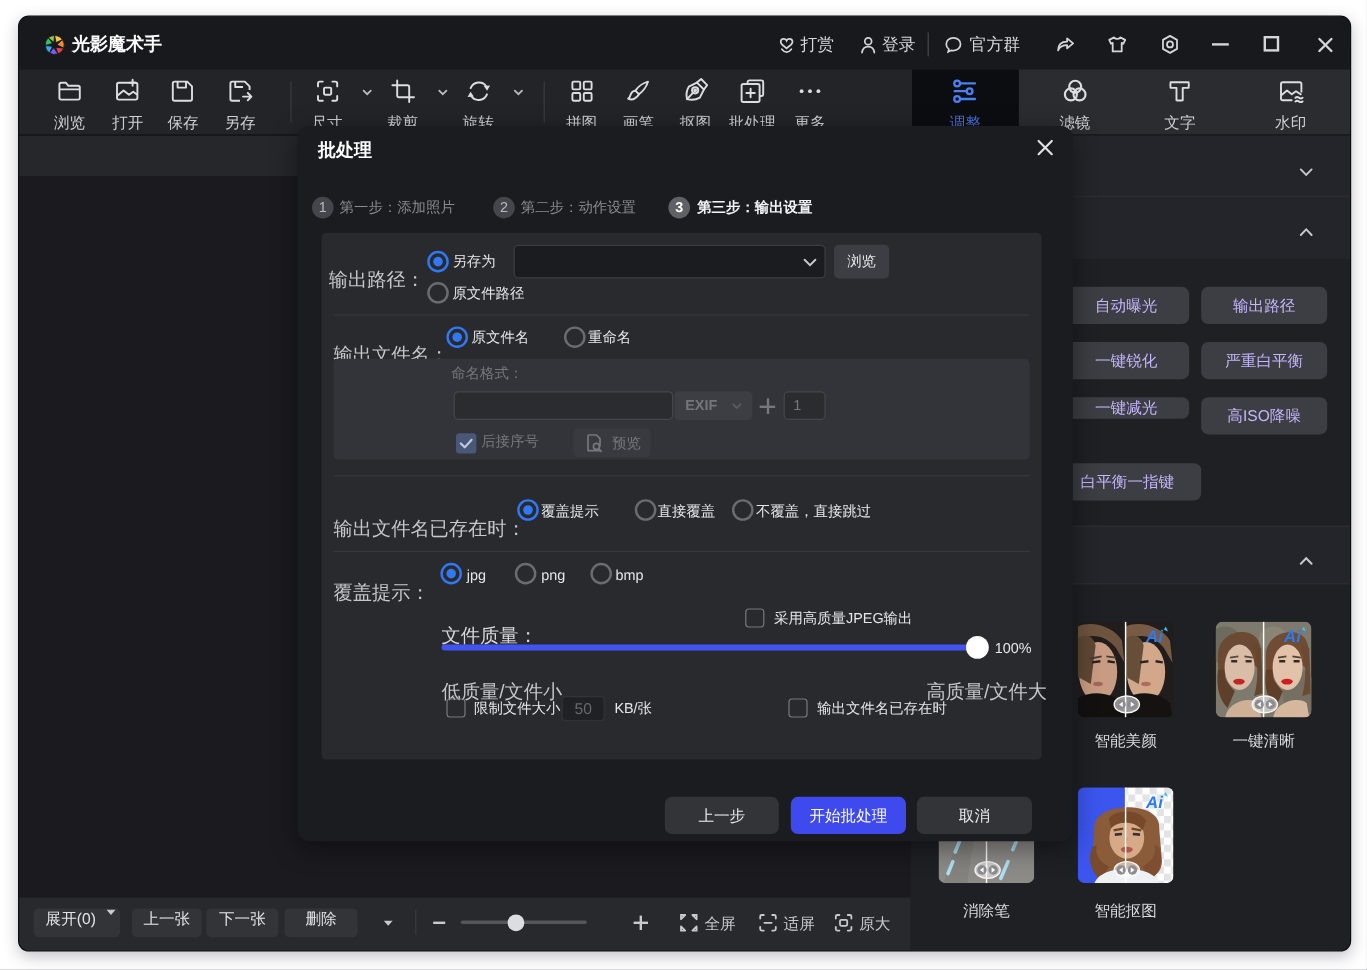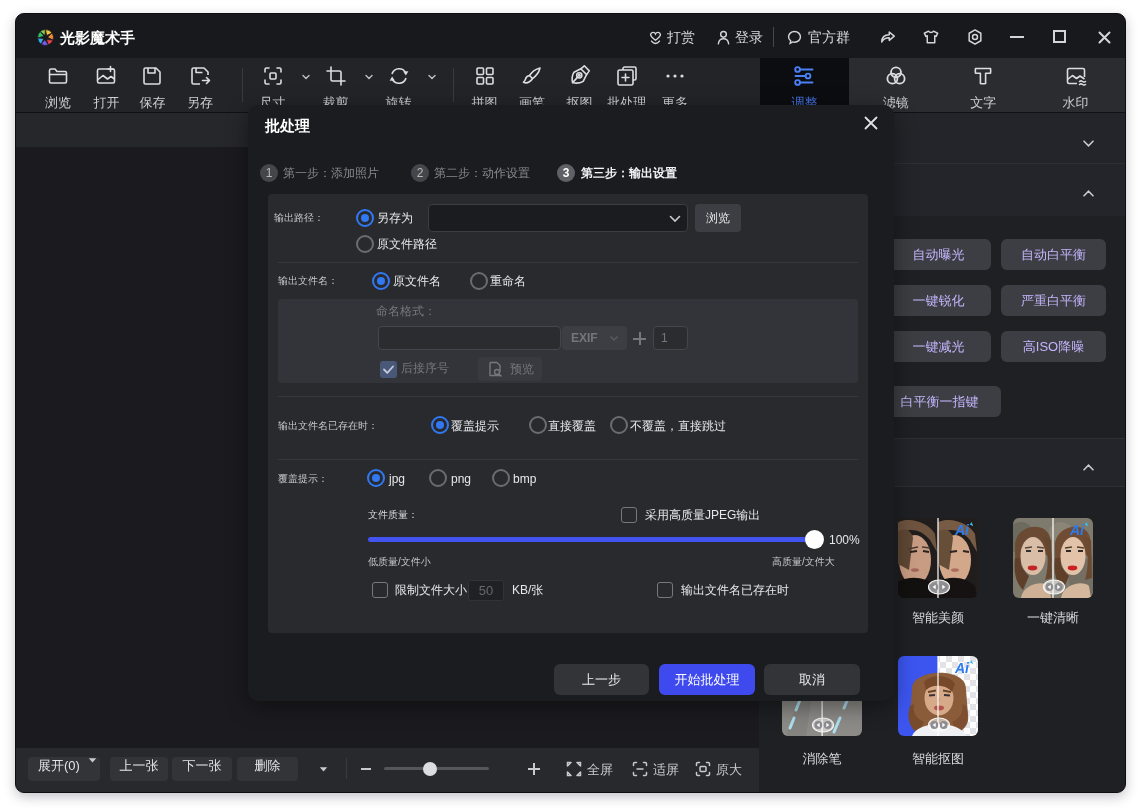--- a/index.html
+++ b/index.html
@@ -25,21 +25,21 @@
 .rsep{position:absolute;left:743px;width:368px;height:1px;background:#2e2f33;}
 .thumb{position:absolute;width:80px;height:80px;border-radius:6px;overflow:hidden;}
 .tname{position:absolute;font-size:13px;color:#d8d9db;}
 .bbtn{position:absolute;height:24px;background:#333438;border-radius:4px;color:#e3e4e6;
 font-size:13px;display:flex;justify-content:center;}
 .btext{position:absolute;font-size:13px;color:#c9cacd;line-height:13px;}
 .rad{position:absolute;width:18px;height:18px;border-radius:50%;}
 .rad.on{border:2.5px solid #3178f2;}
 .rad.on::after{content:"";position:absolute;left:2.5px;top:2.5px;width:8px;height:8px;border-radius:50%;background:#3178f2;}
 .rad.off{border:2px solid #6b6c71;}
-.dlabel{position:absolute;font-size:10px;color:#c6c7ca;line-height:12px;}
+.dlabel{position:absolute;font-size:16px;color:#c6c7ca;line-height:12px;margin-top:16px;}
 .dtext{position:absolute;font-size:12px;color:#e6e7e9;line-height:12px;}
 .gtext{position:absolute;font-size:12px;color:#76777c;line-height:12px;}
 .cb{position:absolute;width:16px;height:16px;border:1.5px solid #77787d;border-radius:3px;}
 .fbtn{position:absolute;width:95px;height:31px;border-radius:6px;background:#333438;color:#e9eaec;
 font-size:13px;display:flex;align-items:center;justify-content:center;}
 </style>
 </head>
 <body>
 <div id="win">
 <div id="titlebar">
@@ -246,24 +246,24 @@
  <svg class="abs" style="left:1066px;top:125px" width="13" height="9" viewBox="0 0 13 9" fill="none" stroke="#c8c9cc" stroke-width="1.6" stroke-linecap="round">
         <path d="M2 2.2 L6.5 6.8 L11 2.2"></path>
       </svg>
  <svg class="abs" style="left:1066px;top:175px" width="13" height="9" viewBox="0 0 13 9" fill="none" stroke="#c8c9cc" stroke-width="1.6" stroke-linecap="round">
         <path d="M2 6.8 L6.5 2.2 L11 6.8"></path>
       </svg>
  <svg class="abs" style="left:1066px;top:449px" width="13" height="9" viewBox="0 0 13 9" fill="none" stroke="#c8c9cc" stroke-width="1.6" stroke-linecap="round">
         <path d="M2 6.8 L6.5 2.2 L11 6.8"></path>
       </svg>
  <div class="rbtn" style="left:870px;top:225px;width:105px;height:31px">自动曝光</div>
- <div class="rbtn" style="left:985px;top:225px;width:105px;height:31px">自动白平衡</div>
+ <div class="rbtn" style="left:985px;top:225px;width:105px;height:31px">输出路径</div>
  <div class="rbtn" style="left:870px;top:271px;width:105px;height:31px">一键锐化</div>
  <div class="rbtn" style="left:985px;top:271px;width:105px;height:31px">严重白平衡</div>
- <div class="rbtn" style="left:870px;top:317px;width:105px;height:31px">一键减光</div>
+ <div class="rbtn" style="left:870px;top:317px;width:105px;height:18px">一键减光</div>
  <div class="rbtn" style="left:985px;top:317px;width:105px;height:31px">高ISO降噪</div>
  <div class="rbtn" style="left:862px;top:372px;width:123px;height:31px">白平衡一指键</div>
  <div class="thumb" style="left:882px;top:504px">
   <svg width="80" height="80" viewBox="0 0 80 80">
    <rect width="80" height="80" fill="#211d1d"></rect>
    <path d="M0 4 C14 -2 32 6 37 16 L39 34 L32 22 C22 10 10 10 0 16 Z" fill="#6e543f"></path>
    <ellipse cx="17" cy="42" rx="16" ry="25" fill="#c89c82"></ellipse>
    <path d="M0 14 C7 9 13 12 15 20 L11 52 L0 46 Z" fill="#5f4834"></path>
    <path d="M10 31 L20 29 M24 29 L32 30" stroke="#4a3b31" stroke-width="1.6"></path>
    <path d="M12 34 L19 33 M25 33 L31 34" stroke="#27211f" stroke-width="2"></path>

